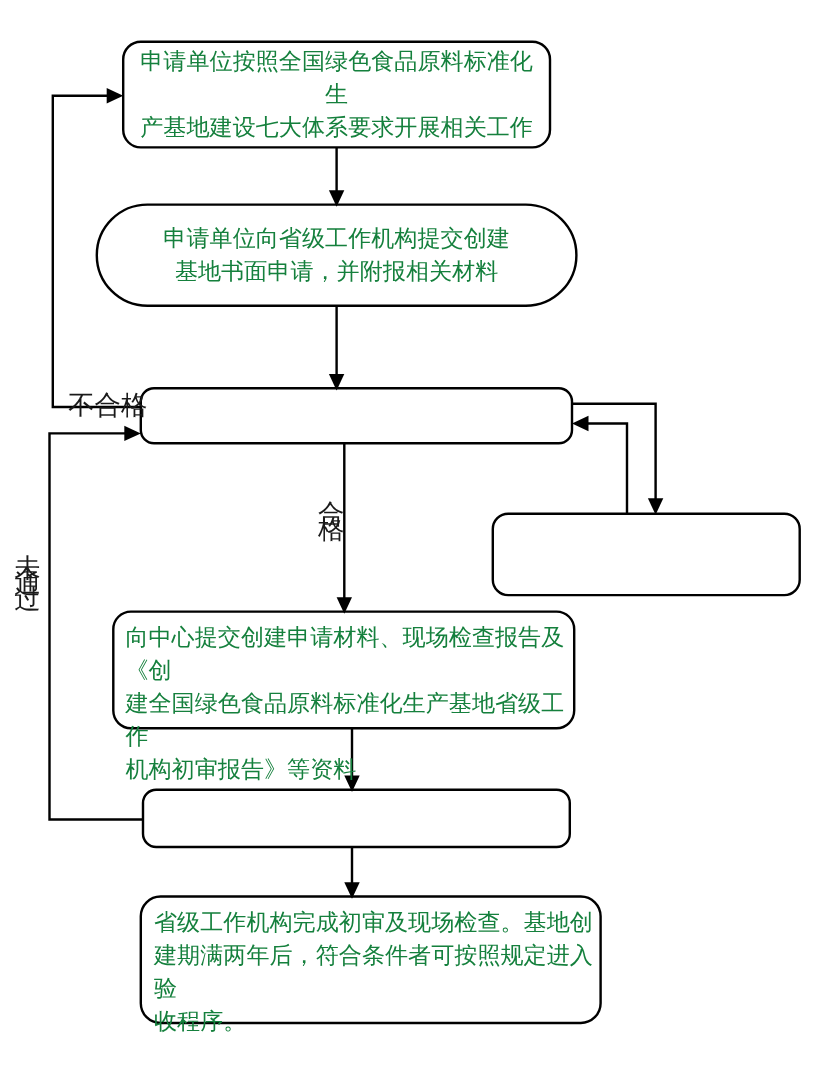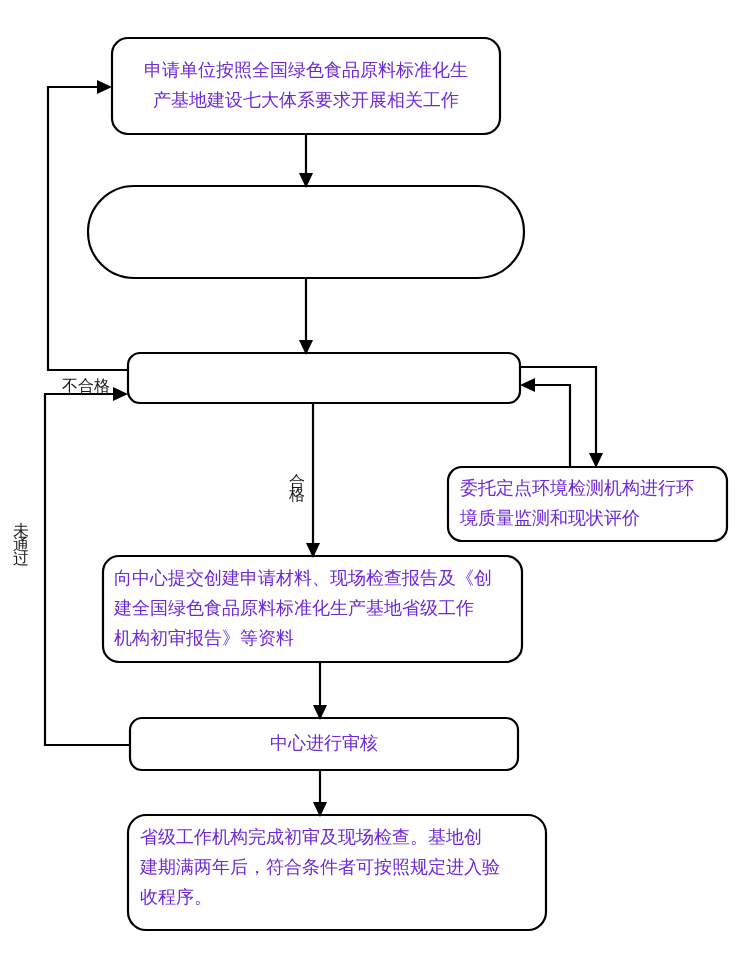--- a/index.html
+++ b/index.html
@@ -38,40 +38,39 @@
     stroke-linecap: butt;
     stroke-linejoin: miter;
   }
   .arrowhead {
     fill: #000000;
     stroke: none;
   }
   .node-text {
     position: absolute;
     box-sizing: border-box;
-    font-family: Liberation Mono, monospace;
-    font-size: 18px;
+    font-family: Liberation Serif, serif;
+    font-size: 21px;
     line-height: 30px;
-    color: #6d28d9;
+    color: #15803d;
     white-space: pre-line;
     pointer-events: none;
   }
   .node-text.center {
     text-align: center;
   }
   .node-text.left {
     text-align: left;
   }
   .edge-label {
     position: absolute;
-    font-family: Liberation Mono, monospace;
-    font-size: 16px;
+    font-family: Liberation Sans, sans-serif;
+    font-size: 24px;
     color: #1a1a1a;
     white-space: nowrap;
-    margin-top: 24px;
   }
   .edge-label.vertical {
     writing-mode: vertical-rl;
     text-orientation: upright;
     letter-spacing: 14px;
     line-height: 1;
   }
 </style>
 </head>
 <body>
@@ -119,30 +118,29 @@
     <polygon class="arrowhead" points="128,394 113,387 113,401"></polygon>
 
     <path class="connector" d="M 320 770 L 320 809"></path>
     <polygon class="arrowhead" points="320,817 313,802 327,802"></polygon>
 
   </svg>
 
   <div class="node-text center" style="left:120px; top:48px; width:372px; height:76px; display:flex; align-items:center; justify-content:center;">申请单位按照全国绿色食品原料标准化生
 产基地建设七大体系要求开展相关工作</div>
 
+  <div class="node-text center" style="left:110px; top:194px; width:392px; height:76px; display:flex; align-items:center; justify-content:center;">申请单位向省级工作机构提交创建
+基地书面申请，并附报相关材料</div>
 
 
-  <div class="node-text left" style="left:460px; top:474px; width:262px; height:60px;">委托定点环境检测机构进行环
-境质量监测和现状评价</div>
 
   <div class="node-text left" style="left:114px; top:564px; width:402px; height:92px;">向中心提交创建申请材料、现场检查报告及《创
 建全国绿色食品原料标准化生产基地省级工作
 机构初审报告》等资料</div>
 
-  <div class="node-text center" style="left:138px; top:718px; width:372px; height:52px; display:flex; align-items:center; justify-content:center;">中心进行审核</div>
 
   <div class="node-text left" style="left:140px; top:823px; width:400px; height:94px;">省级工作机构完成初审及现场检查。基地创
 建期满两年后，符合条件者可按照规定进入验
 收程序。</div>
 
   <div class="edge-label" style="left:62px; top:352px;">不合格</div>
 
   <div class="edge-label vertical" style="left:288px; top:436px;">合格</div>
 
   <div class="edge-label vertical" style="left:12px; top:485px;">未通过</div>

